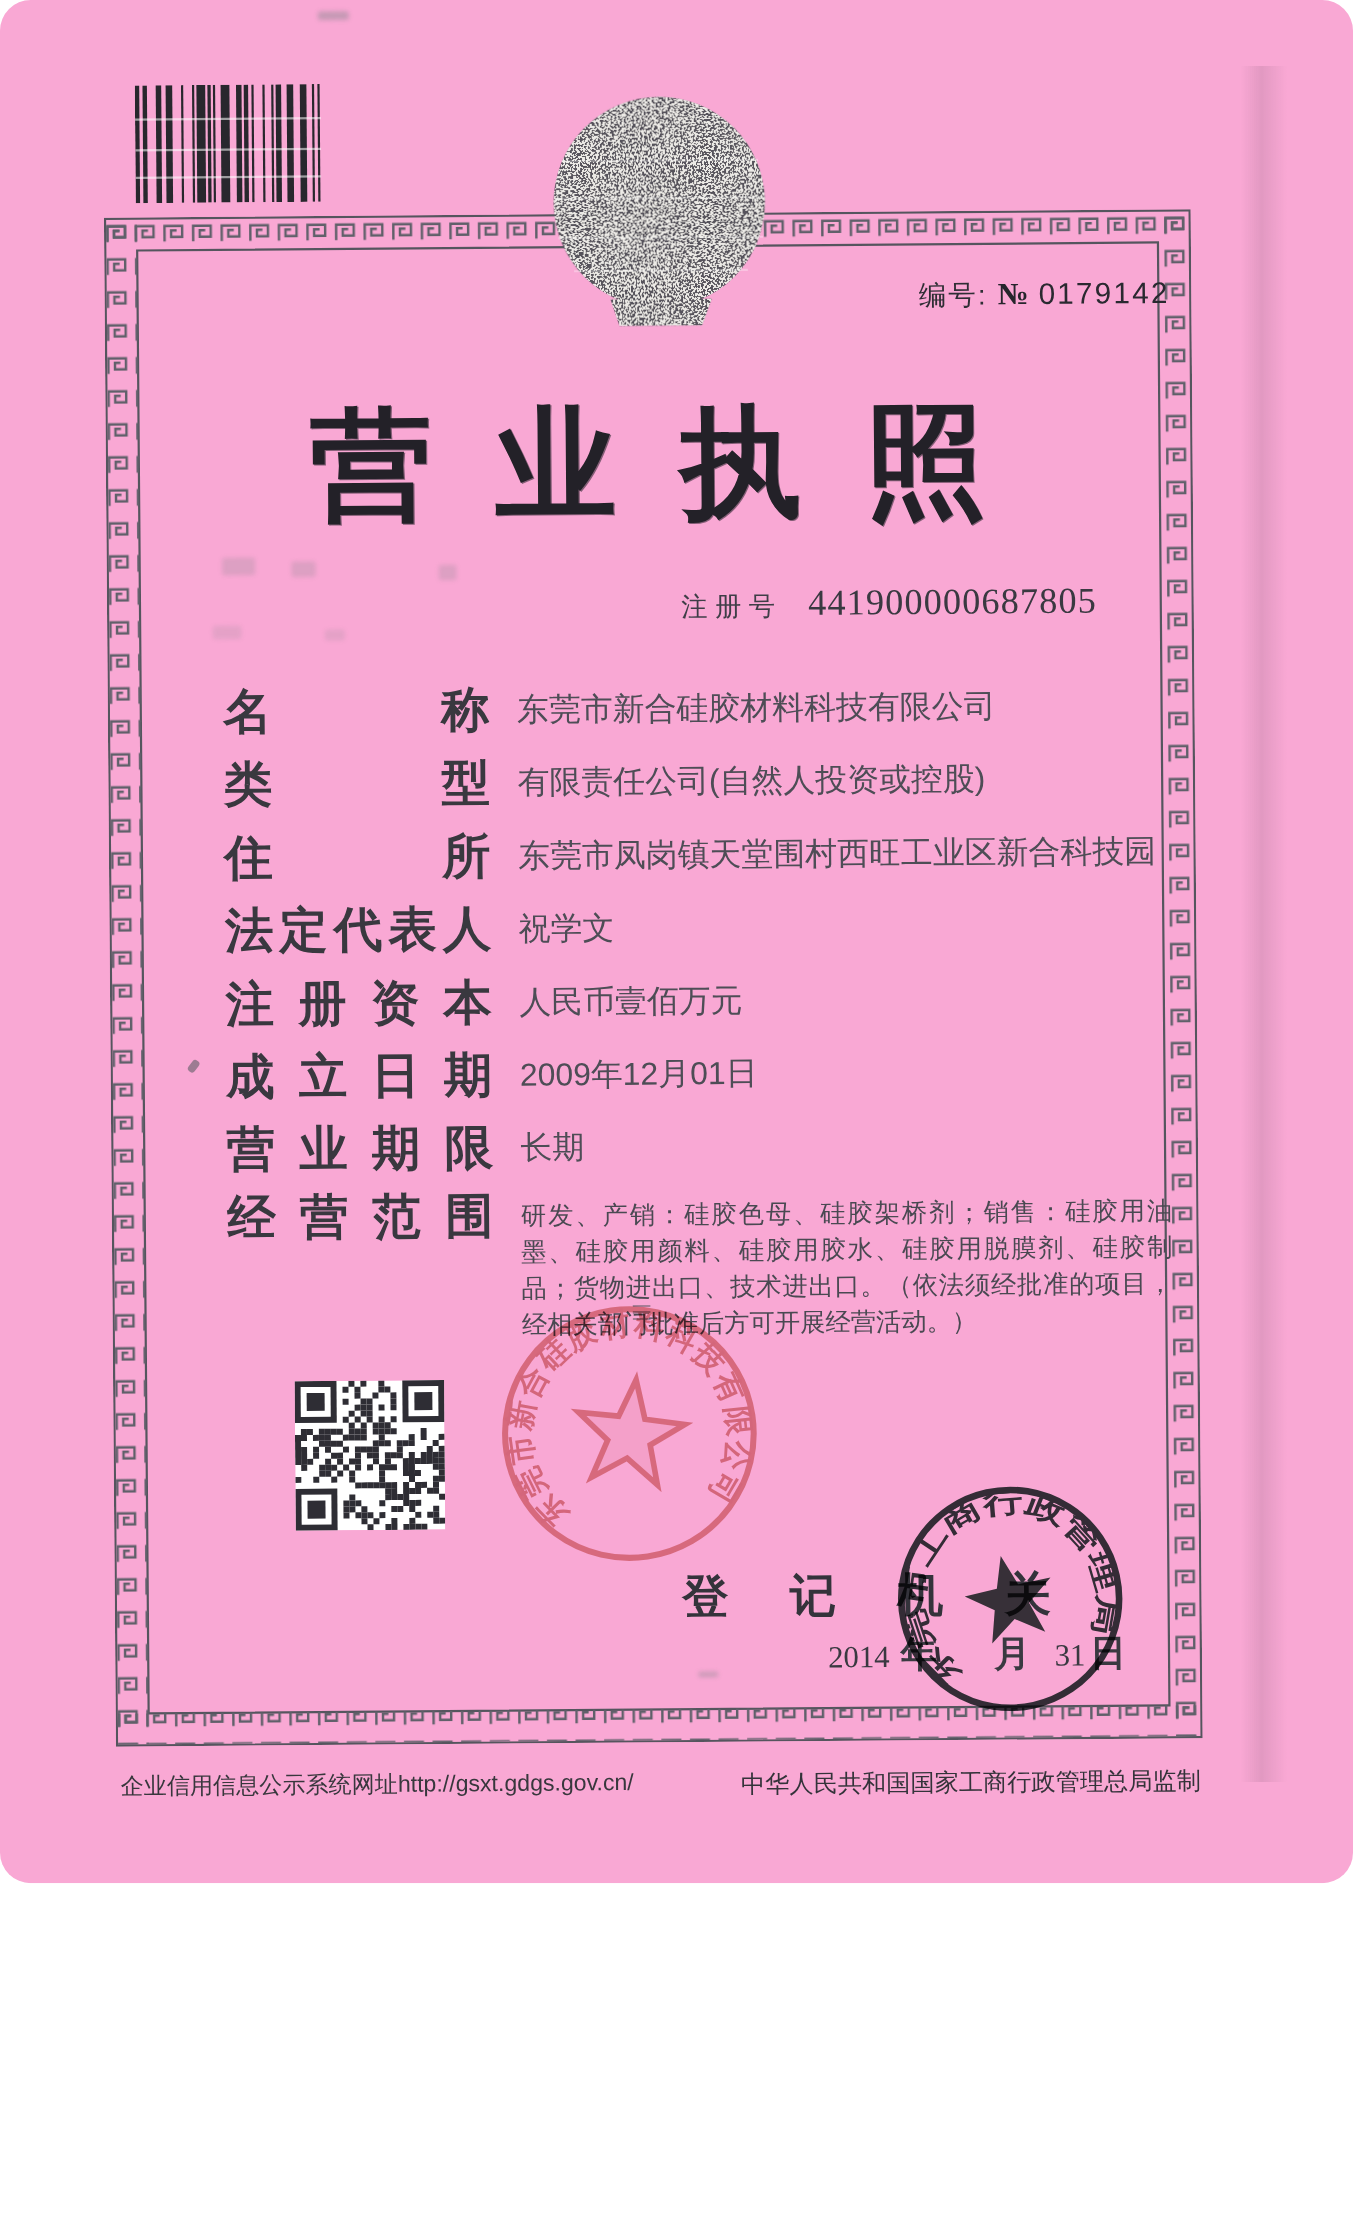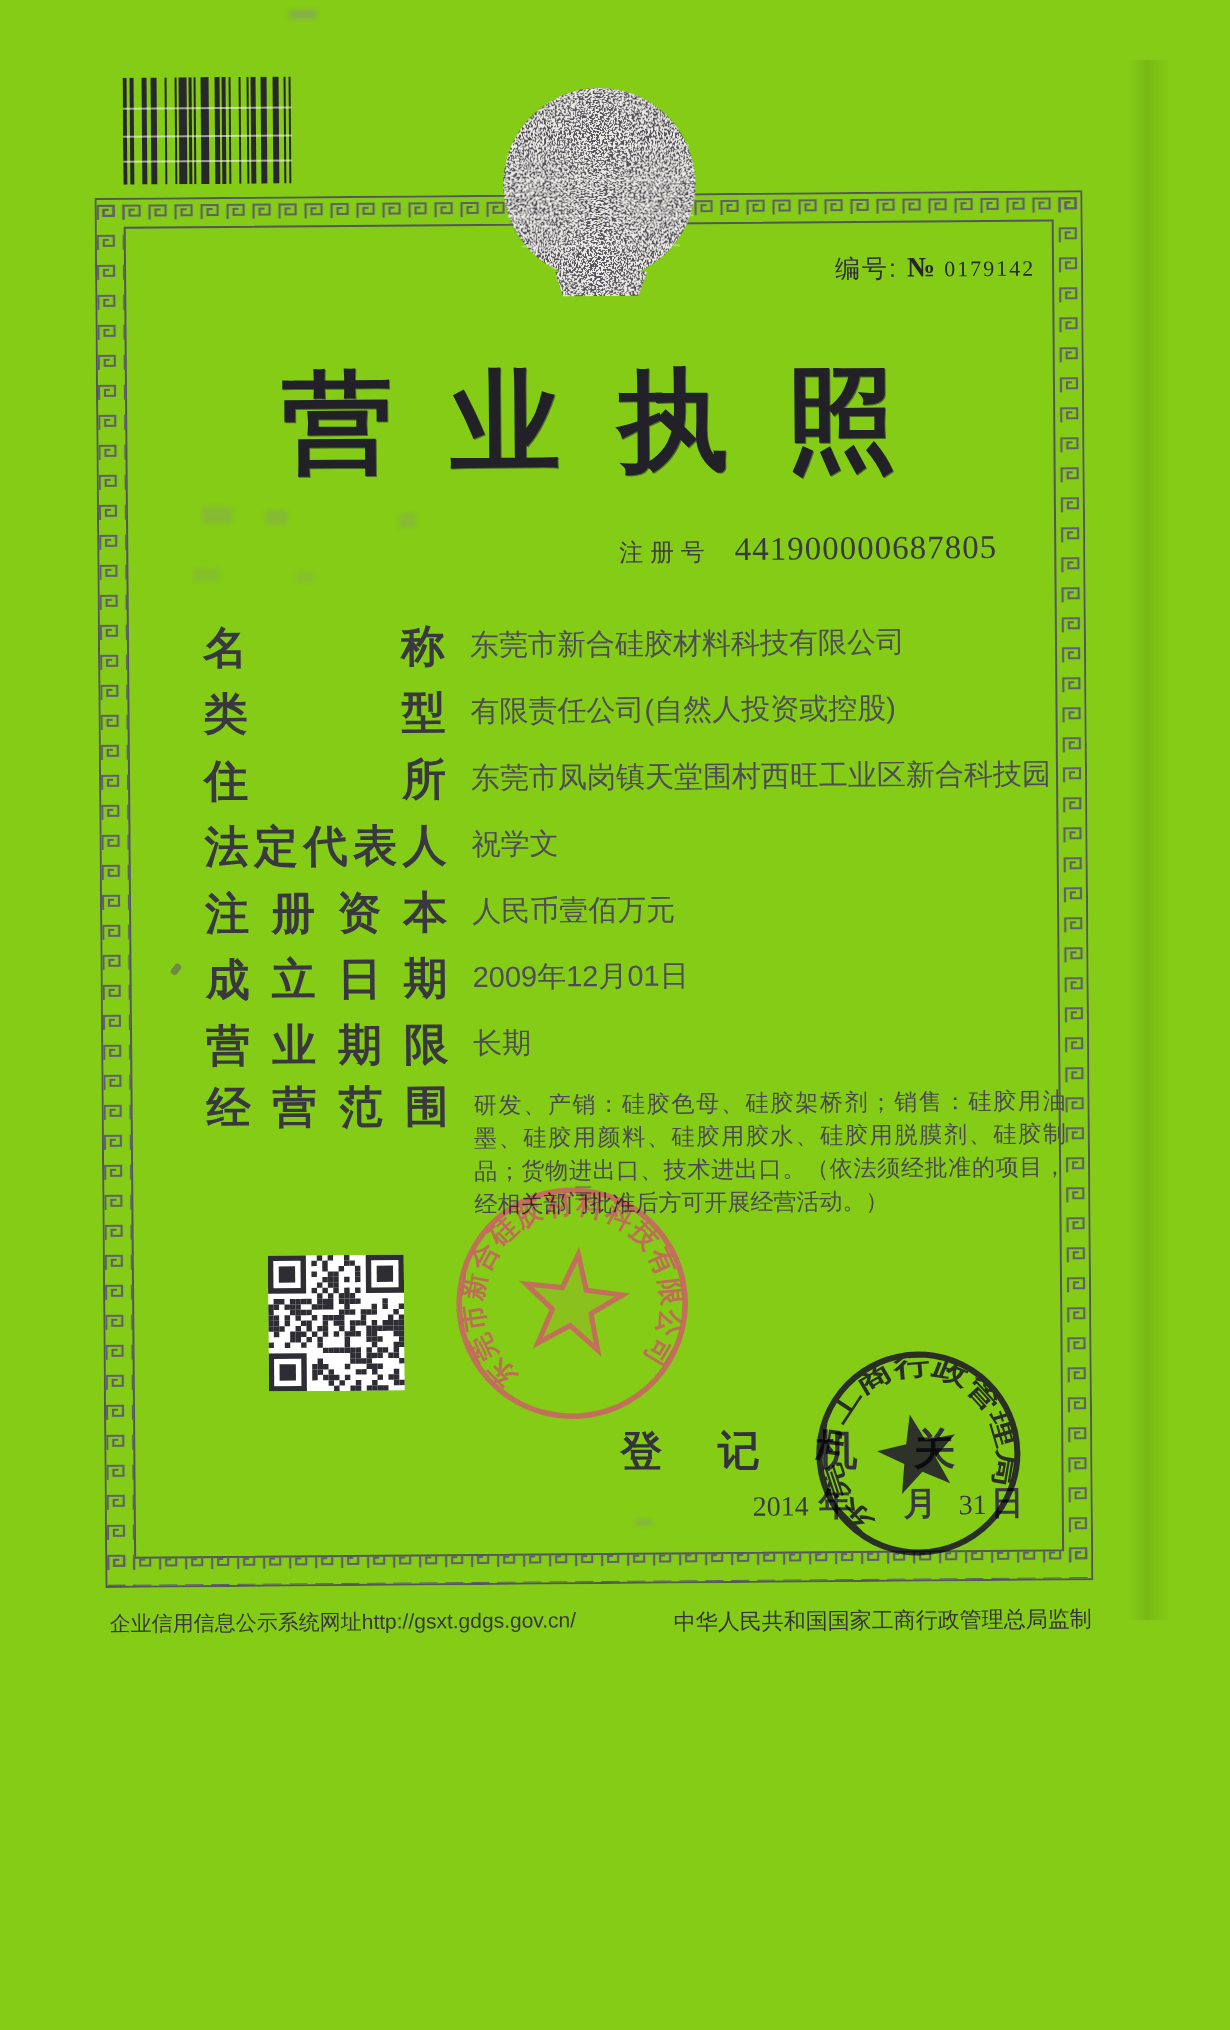--- a/index.html
+++ b/index.html
@@ -1,24 +1,24 @@
 <!DOCTYPE html>
 <html><head>
 <meta charset="utf-8">
 <style>
   html,body{margin:0;padding:0;background:#ffffff;}
-  .page{position:relative;width:1230px;height:2030px;background:#84cc16;overflow:hidden;
-        font-family:"Liberation Sans","DejaVu Sans",sans-serif;color:#2d2c33;}
+  .page{position:relative;width:1230px;height:1712px;background:#f9a8d4;overflow:hidden;
+        font-family:"Liberation Sans","DejaVu Sans",sans-serif;color:#2d2c33;border-radius:28px;}
   .doc{position:absolute;left:0;top:0;width:1230px;height:2030px;transform:rotate(-0.45deg);transform-origin:600px 900px;}
   .abs{position:absolute;}
   
   .serial{left:840px;top:254px;display:flex;align-items:baseline;gap:9px;z-index:1;}
   .serial .lbl{font-size:25px;letter-spacing:2px;color:#2f2e35;}
   .serial .numero{font-family:"Liberation Serif",serif;font-weight:bold;font-size:28px;color:#26252c;}
-  .serial .num{font-family:Liberation Serif, serif;font-size:22px;letter-spacing:2px;color:#2a2930;text-align:right;}
+  .serial .num{font-family:Liberation Sans, sans-serif;font-size:27px;letter-spacing:2px;color:#2a2930;text-align:right;}
   
   .title{left:286px;top:348px;font-size:110px;font-weight:bold;letter-spacing:58px;white-space:nowrap;
          color:#232128;z-index:1;text-shadow:1px 1px 0 rgba(35,33,40,.55);}
   
   .regno{left:622px;top:532px;display:flex;align-items:baseline;gap:30px;z-index:1;}
   .regno .lbl{font-size:24px;color:#3f3e47;}
   .regno .val{font-family:"Liberation Serif",serif;font-size:33px;letter-spacing:1px;color:#3a3941;}
   
   .frow{position:absolute;left:205px;display:flex;align-items:center;z-index:1;}
   .flabel{display:inline-block;width:242px;font-size:44px;font-weight:bold;color:#39383f;

